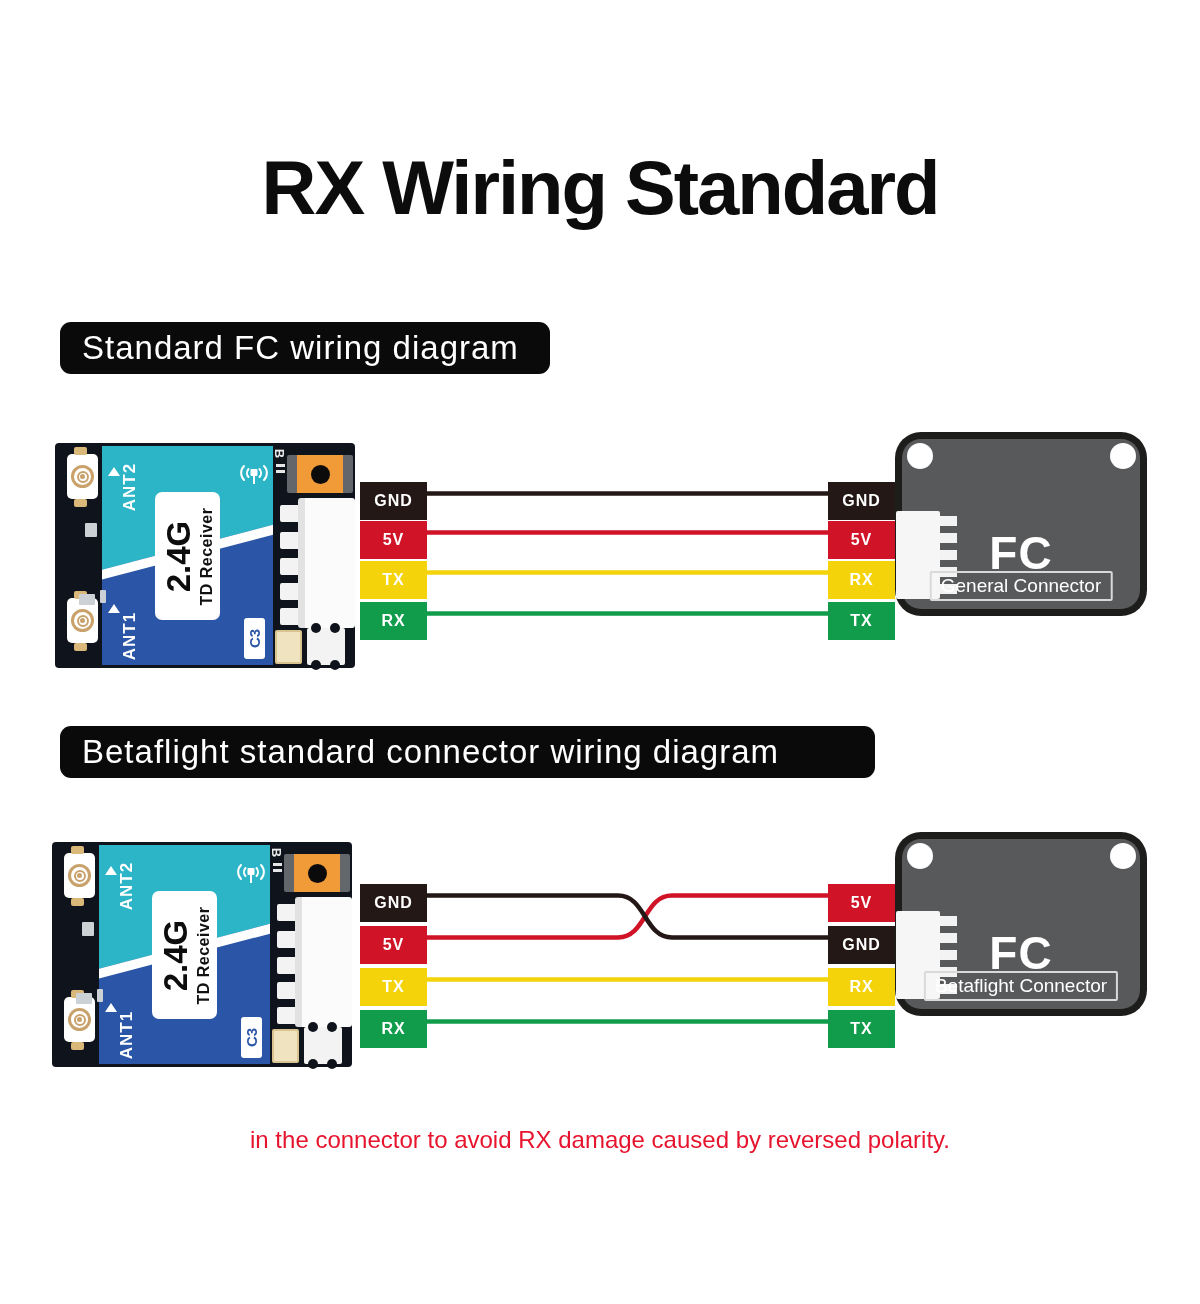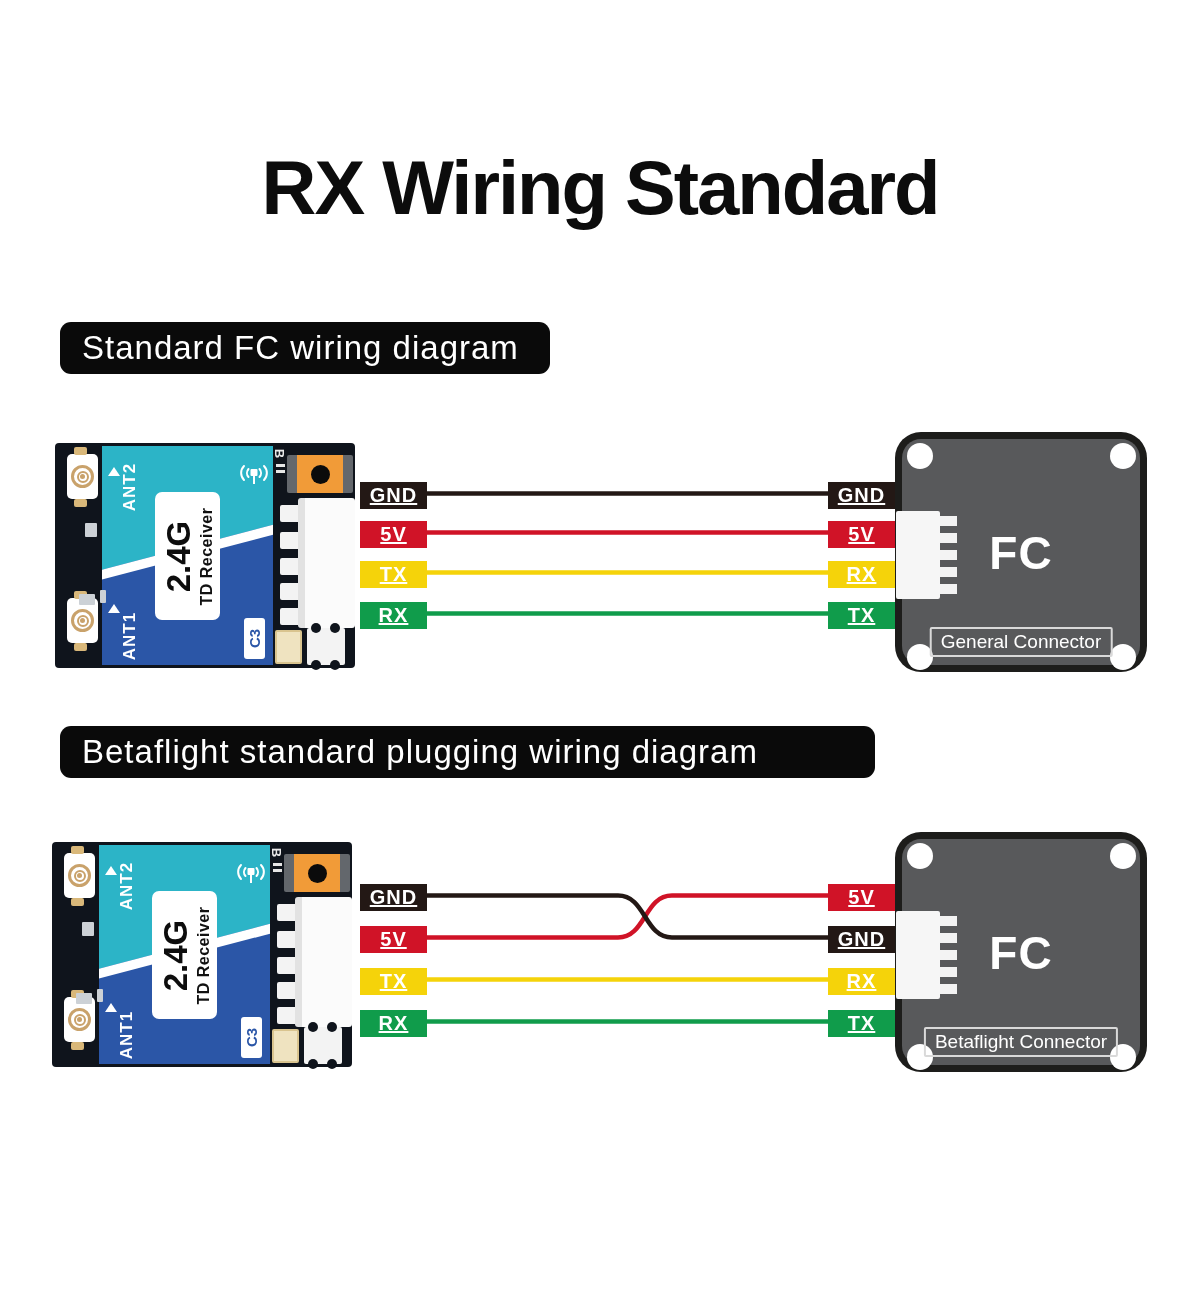--- a/index.html
+++ b/index.html
@@ -75,25 +75,25 @@
              border:2px solid #d9c48f; box-sizing:border-box; border-radius:2px; }
   .rx-pad2 { position:absolute; left:252px; top:185px; width:38px; height:37px; background:#f3f3f3; border-radius:2px; }
   .notch { position:absolute; width:10px; height:10px; border-radius:50%; background:#0f141c; }
   .rx-comp { position:absolute; background:#ccd1d6; border-radius:1px; }
 
   .c3 { position:absolute; left:189px; top:175px; width:21px; height:41px; background:#fff; border-radius:3px;
         display:flex; align-items:center; justify-content:center; }
   .c3 span { transform:rotate(-90deg); color:#2b56a7; font-size:15px; font-weight:bold; }
 
   
-  .pin { position:absolute; width:67px; height:27px; display:flex; align-items:center; justify-content:center;
-         color:#fff; font-weight:bold; font-size:20px; letter-spacing:1px;text-decoration:underline; }
-
-  
-  .fc { position:absolute; width:252px; height:240px; background:#1d1d1b; border-radius:26px; }
+  .pin { position:absolute; width:67px; height:38px; display:flex; align-items:center; justify-content:center;
+         color:#fff; font-weight:bold; font-size:16px; letter-spacing:1px; }
+
+  
+  .fc { position:absolute; width:252px; height:184px; background:#1d1d1b; border-radius:26px; }
   #fc1 { left:895px; top:432px; }
   #fc2 { left:895px; top:832px; }
   .fc-in { position:absolute; inset:7px; background:#58595b; border-radius:19px; }
   .fc-hole { position:absolute; width:26px; height:26px; background:#fff; border-radius:50%; }
   .fc-jst { position:absolute; left:1px; top:79px; width:44px; height:88px; background:#f6f6f6; border-radius:2px; }
   .fc-tooth { position:absolute; left:45px; width:17px; height:10px; background:#f3f3f3; }
   .fc-name { position:absolute; left:0; right:0; top:94px; text-align:center; font-size:46px; font-weight:bold;
              color:#fff; letter-spacing:1px; }
   .fc-tag { position:absolute; bottom:15px; left:50%; transform:translateX(-50%); border:2px solid #d9d9d9;
             color:#fff; font-size:19px; padding:2px 9px; white-space:nowrap; border-radius:2px; }
@@ -108,21 +108,21 @@
 </style>
 </head>
 <body>
 
 <div class="page-title">RX Wiring Standard</div>
 
 <div class="section-bar" id="bar1">
   <span>Standard FC wiring diagram</span>
 </div>
 <div class="section-bar" id="bar2">
-  <span>Betaflight standard plugging wiring diagram</span>
+  <span>Betaflight standard connector wiring diagram</span>
 </div>
 
 <div class="rx" id="rx1">
   <div class="rx-zone" style="background: rgb(43, 86, 167);">
     <div class="rx-teal" style="background: rgb(44, 180, 199);"></div>
     <div class="rx-stripe"></div>
   </div>
   <div class="ant-sq ant-sq-top">
     <div class="ring-o">
         <div class="ring-i">
@@ -334,13 +334,14 @@
   <div class="fc-tooth" style="top:84px;"></div>
   <div class="fc-tooth" style="top:101px;"></div>
   <div class="fc-tooth" style="top:118px;"></div>
   <div class="fc-tooth" style="top:135px;"></div>
   <div class="fc-tooth" style="top:152px;"></div>
   <div class="fc-name">FC</div>
   <div class="fc-tag">Betaflight Connector</div>
 </div>
 
 <div class="note" style="color: rgb(231, 20, 46);">
+  <div>in the connector to avoid RX damage caused by reversed polarity.</div>
 </div>
 
 </body></html>

